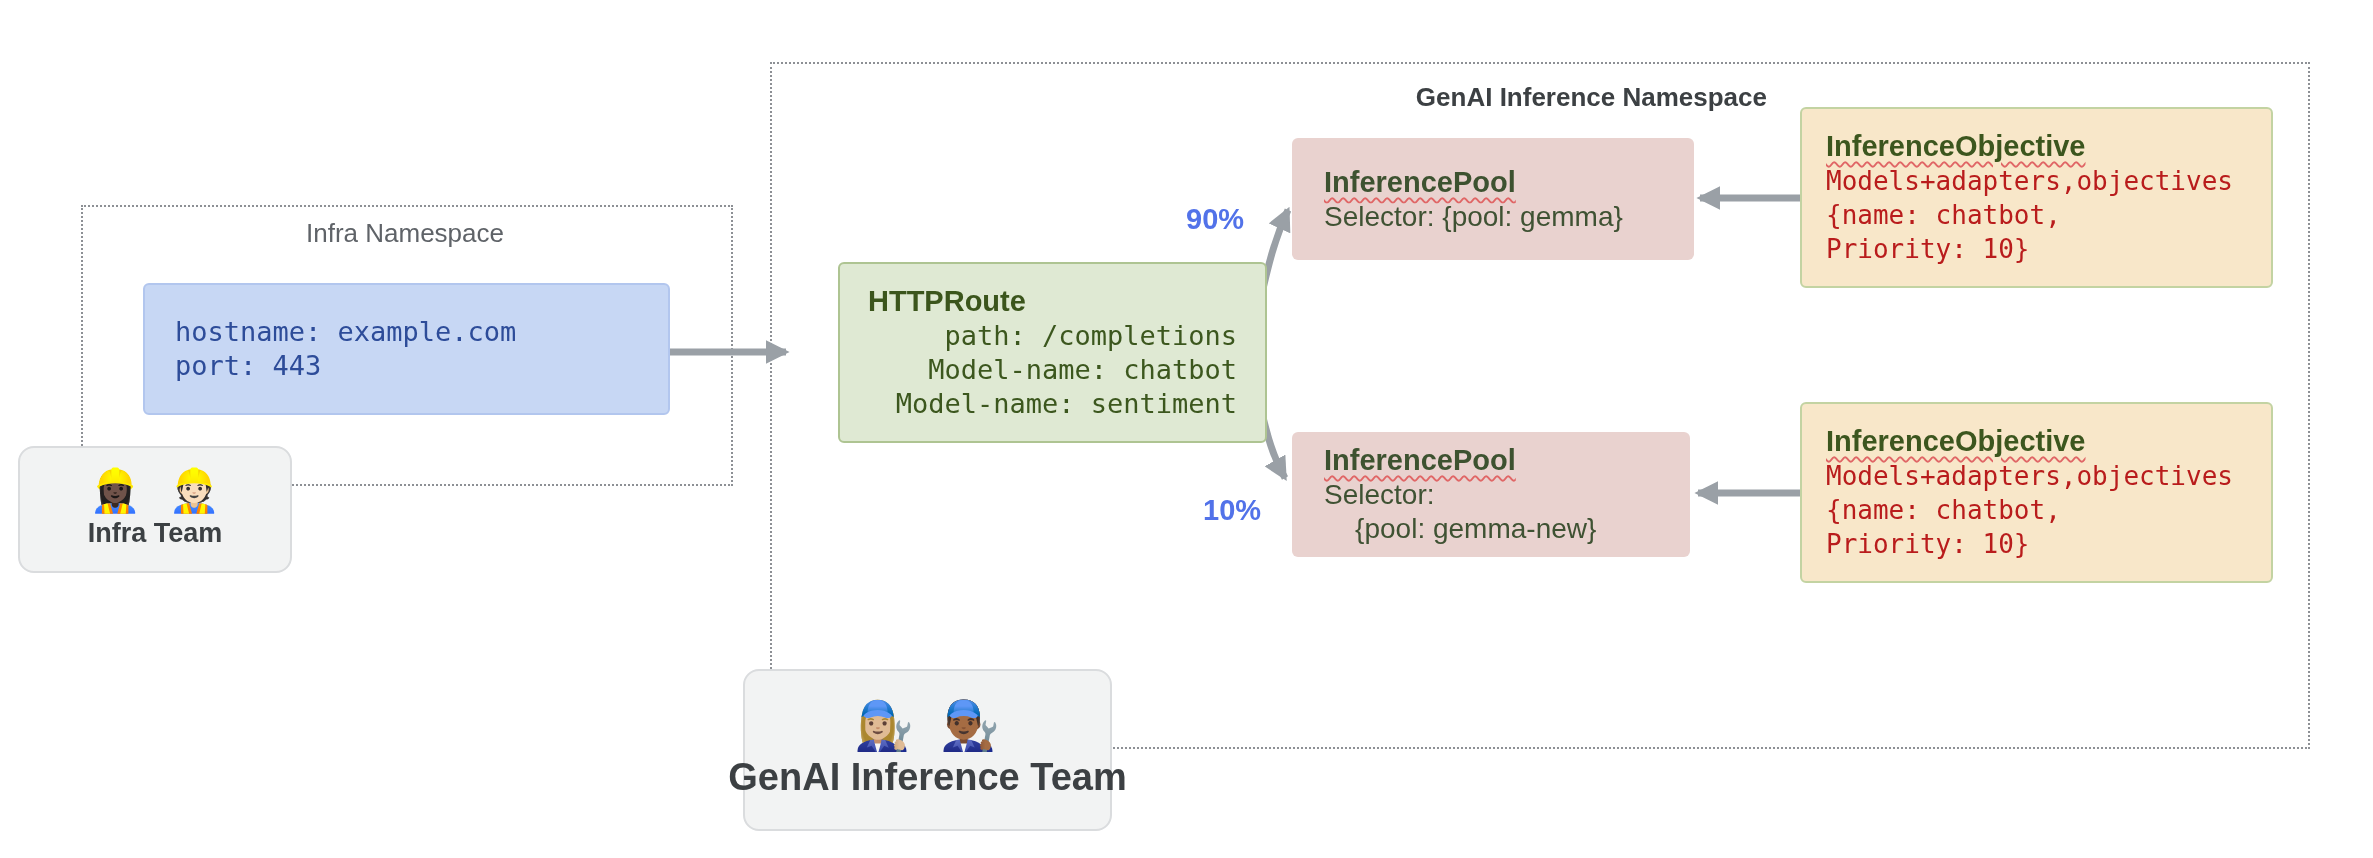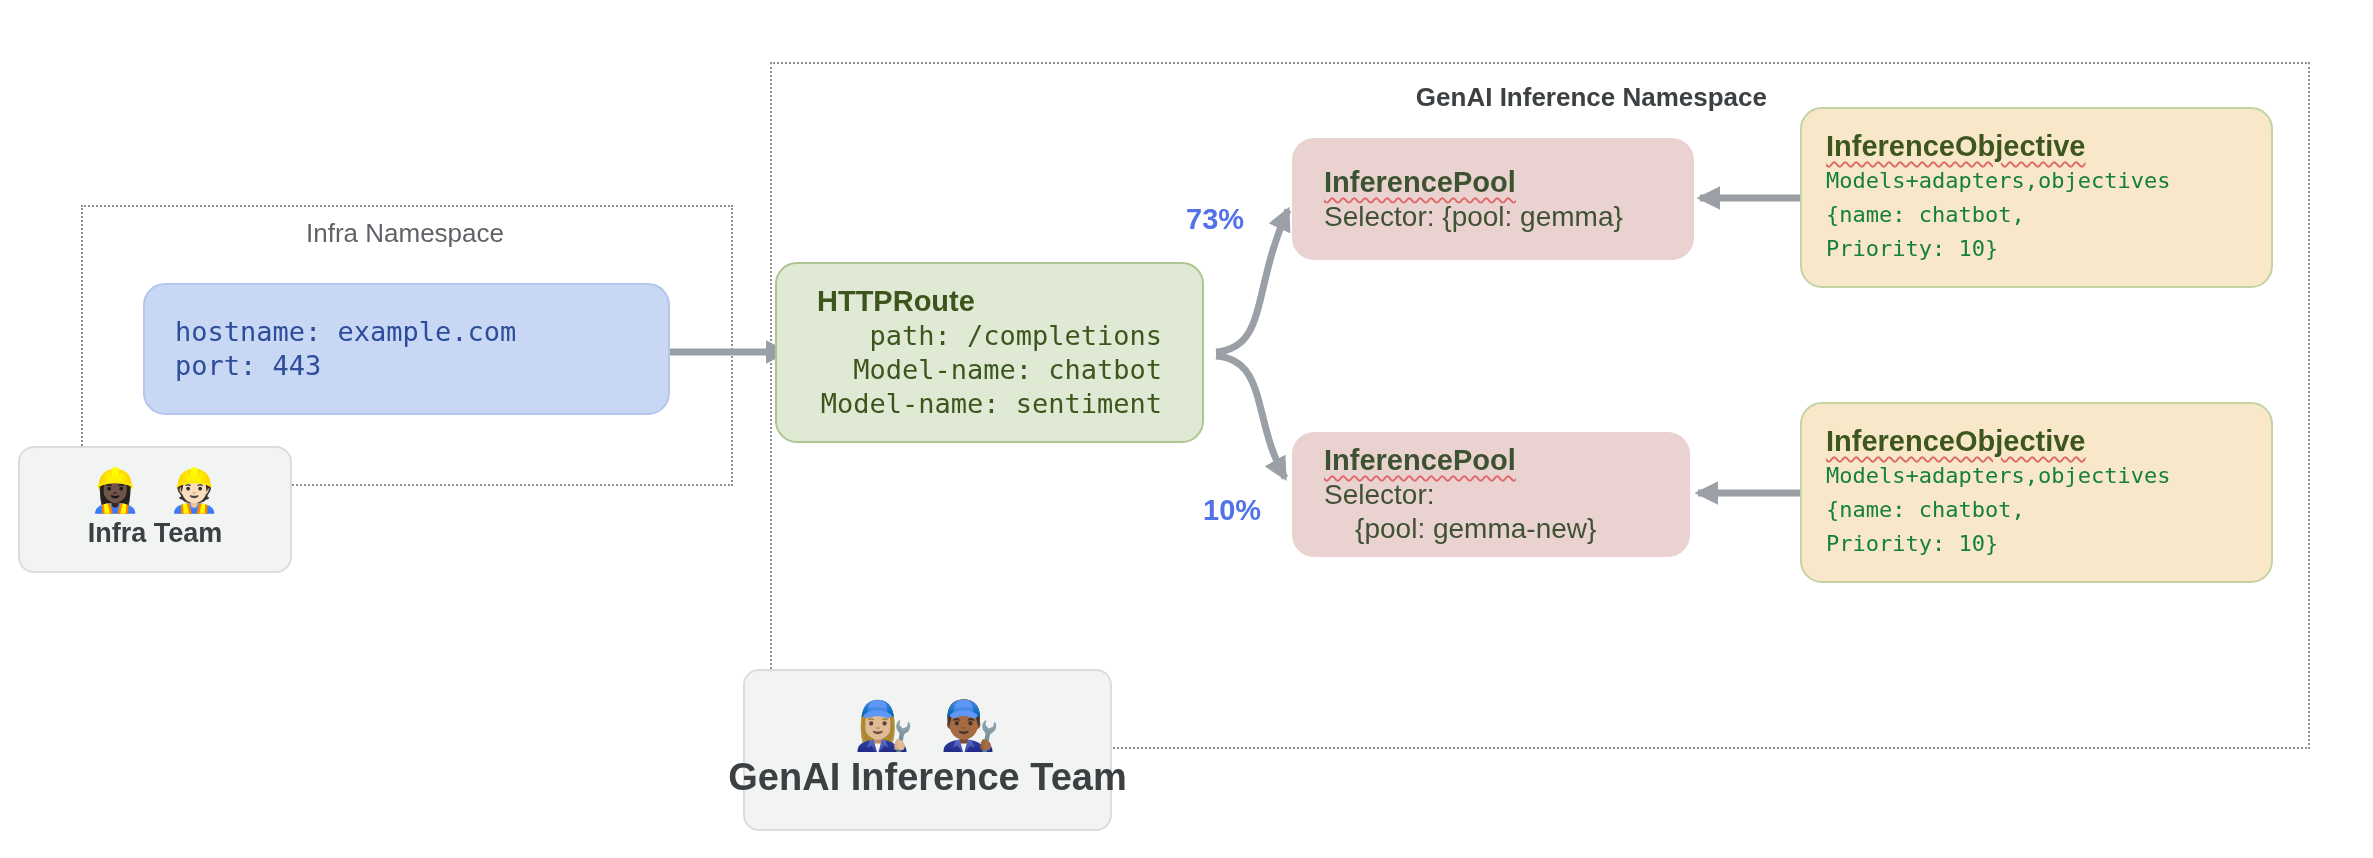--- a/index.html
+++ b/index.html
@@ -8,51 +8,51 @@
     font-family:"Liberation Sans",sans-serif;
   }
   .ns-box{
     position:absolute;border:2px dotted #8d9095;background:transparent;z-index:1;
   }
   .ns-title{
     position:absolute;z-index:2;color:#5f6368;font-size:26px;white-space:nowrap;
   }
   .ns-title.bold{font-weight:bold;color:#3c4043;}
   .node{
-    position:absolute;z-index:10;border-radius:22px;box-sizing:border-box;
+    position:absolute;z-index:10;border-radius:6px;box-sizing:border-box;
     display:flex;flex-direction:column;justify-content:center;
   }
   .node-title{font-size:29px;font-weight:bold;line-height:35px;white-space:pre;}
   .node-line{line-height:34px;white-space:pre;}
   .mono{font-family:"DejaVu Sans Mono","Liberation Mono",monospace;}
   .sans{font-family:"Liberation Sans",sans-serif;}
   .squiggle{
     display:inline-block;
     text-decoration-line:underline;
     text-decoration-style:wavy;
     text-decoration-color:#e06666;
     text-decoration-thickness:1.5px;
     text-underline-offset:5px;
   }
   .gateway{left:143px;top:283px;width:527px;height:132px;background:#c7d7f4;border:2px solid #b2c6ee;padding:10px 30px;}
   .gateway .node-title{color:#2d4c99;}
   .gateway .node-line{color:#2d4c99;font-size:27px;}
-  .httproute{left:775px;top:262px;width:429px;height:181px;background:#dfe9d3;border:2px solid #aec492;padding:14px 40px;}
+  .httproute{left:838px;top:262px;width:429px;height:181px;background:#dfe9d3;border:2px solid #aec492;padding:14px 28px;}
   .httproute .node-title{color:#3b551c;}
   .httproute .node-line{color:#3c571e;font-size:27px;text-align:right;}
   .pool{background:#e9d2cf;border:none;padding:14px 32px;}
   .pool-top{left:1292px;top:138px;width:402px;height:122px;}
   .pool-bottom{left:1292px;top:432px;width:398px;height:125px;}
   .pool .node-title{color:#3d5230;}
   .pool .node-line{color:#3f5233;font-size:28px;font-family:"Liberation Sans",sans-serif;}
   .objective{background:#f8e7c9;border:2px solid #c3d3a2;padding:12px 24px;width:473px;height:181px;}
   .obj-top{left:1800px;top:107px;}
   .obj-bottom{left:1800px;top:402px;}
   .objective .node-title{color:#3c561e;}
-  .objective .node-line{color:#15803d;font-size:22px;}
+  .objective .node-line{color:#b91c1c;font-size:26px;}
   .team{
     position:absolute;z-index:12;background:#f2f3f3;border:2px solid #dadcde;border-radius:16px;
     display:flex;flex-direction:column;align-items:center;justify-content:center;gap:6px;
   }
   .team-emojis{display:flex;gap:26px;line-height:1;}
   .team-label{font-weight:bold;color:#3c4043;white-space:nowrap;}
   .infra-team{left:18px;top:446px;width:270px;height:123px;}
   .infra-team .team-emojis{font-size:42px;}
   .infra-team .team-label{font-size:27px;}
   .genai-team{left:743px;top:669px;width:365px;height:158px;}
@@ -83,21 +83,21 @@
         <path d="M0,0 L10,5 L0,10 z" fill="#9aa0a6"></path>
       </marker>
     </defs>
     <path class="edge" d="M662,352 H786"></path>
     <path class="edge" d="M1216,352 C1268,348 1252,288 1288,210"></path>
     <path class="edge" d="M1216,356 C1268,360 1252,420 1285,478"></path>
     <path class="edge" d="M1806,198 H1700"></path>
     <path class="edge" d="M1806,493 H1698"></path>
   </svg>
 
-  <div class="pct pct-90">73%</div>
+  <div class="pct pct-90">90%</div>
   <div class="pct pct-10">10%</div>
 
   <div class="node gateway">
     <div class="node-line mono">hostname: example.com</div>
     <div class="node-line mono">port: 443</div>
   </div>
 
   <div class="node httproute">
     <div class="node-title sans">HTTPRoute</div>
     <div class="node-line mono">path: /completions</div>

